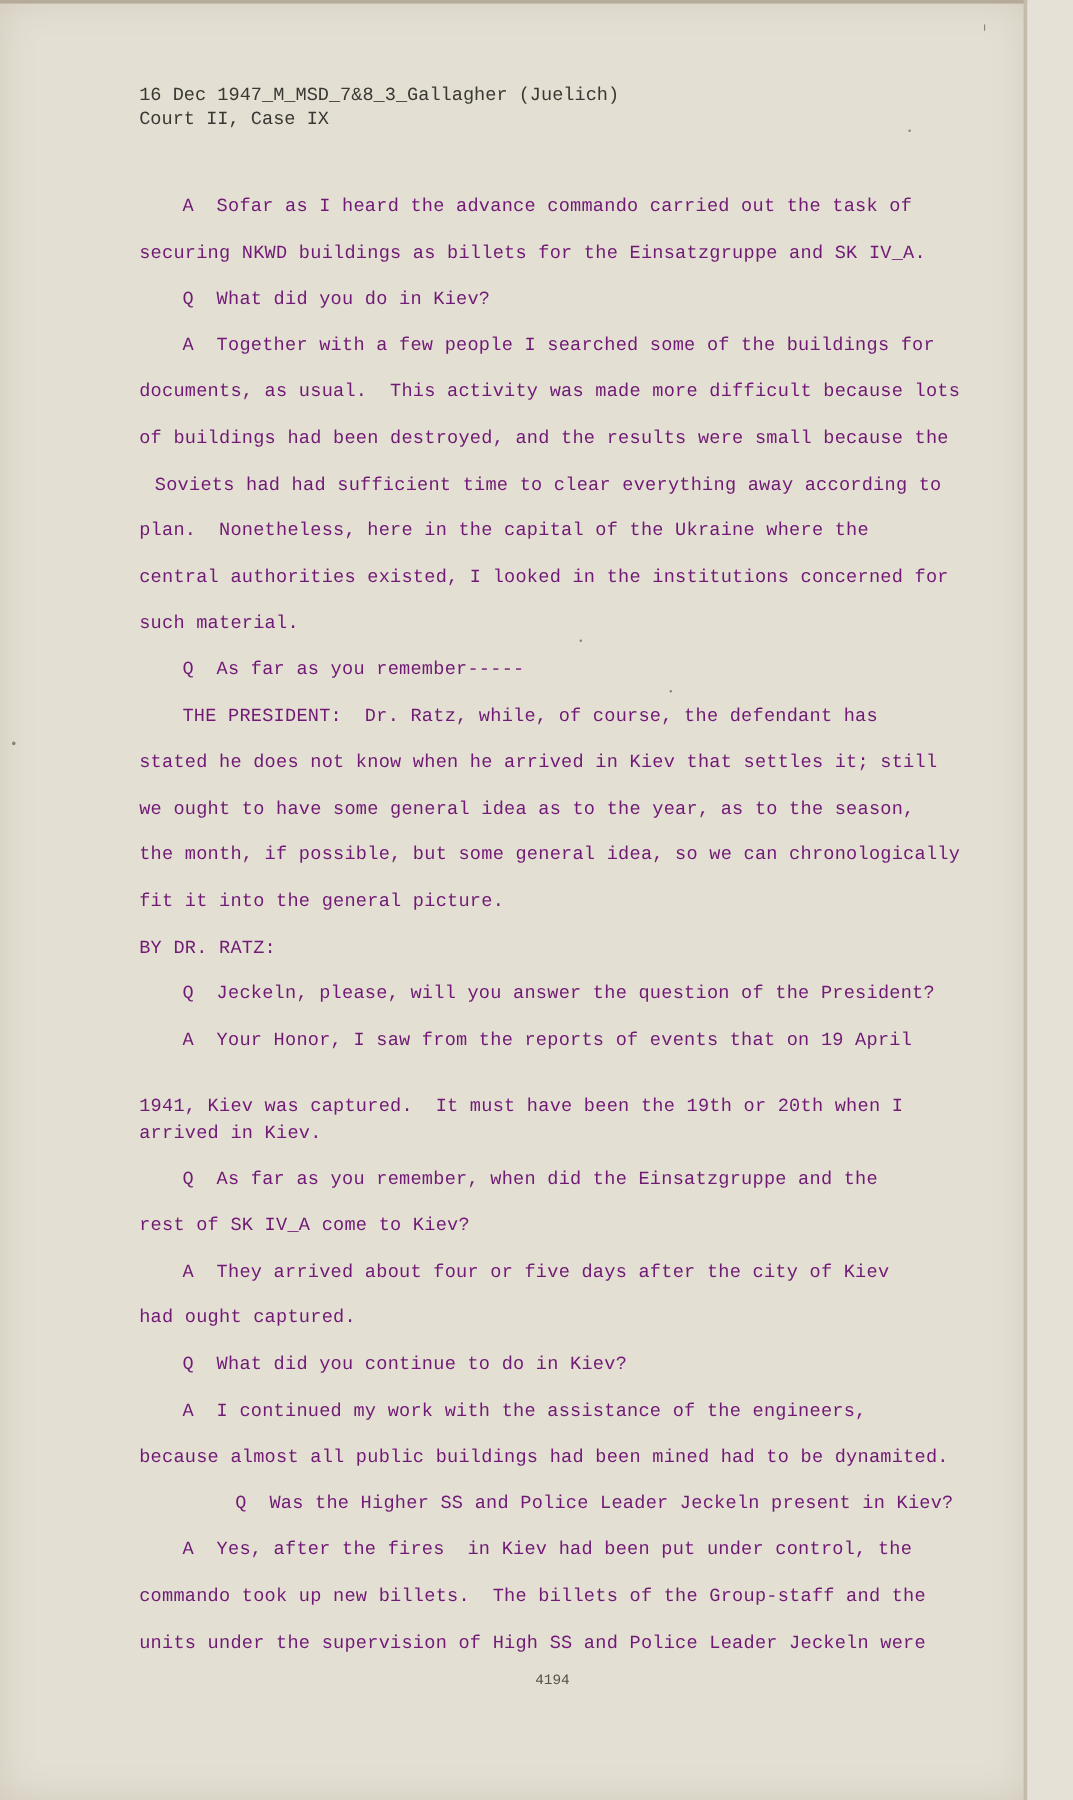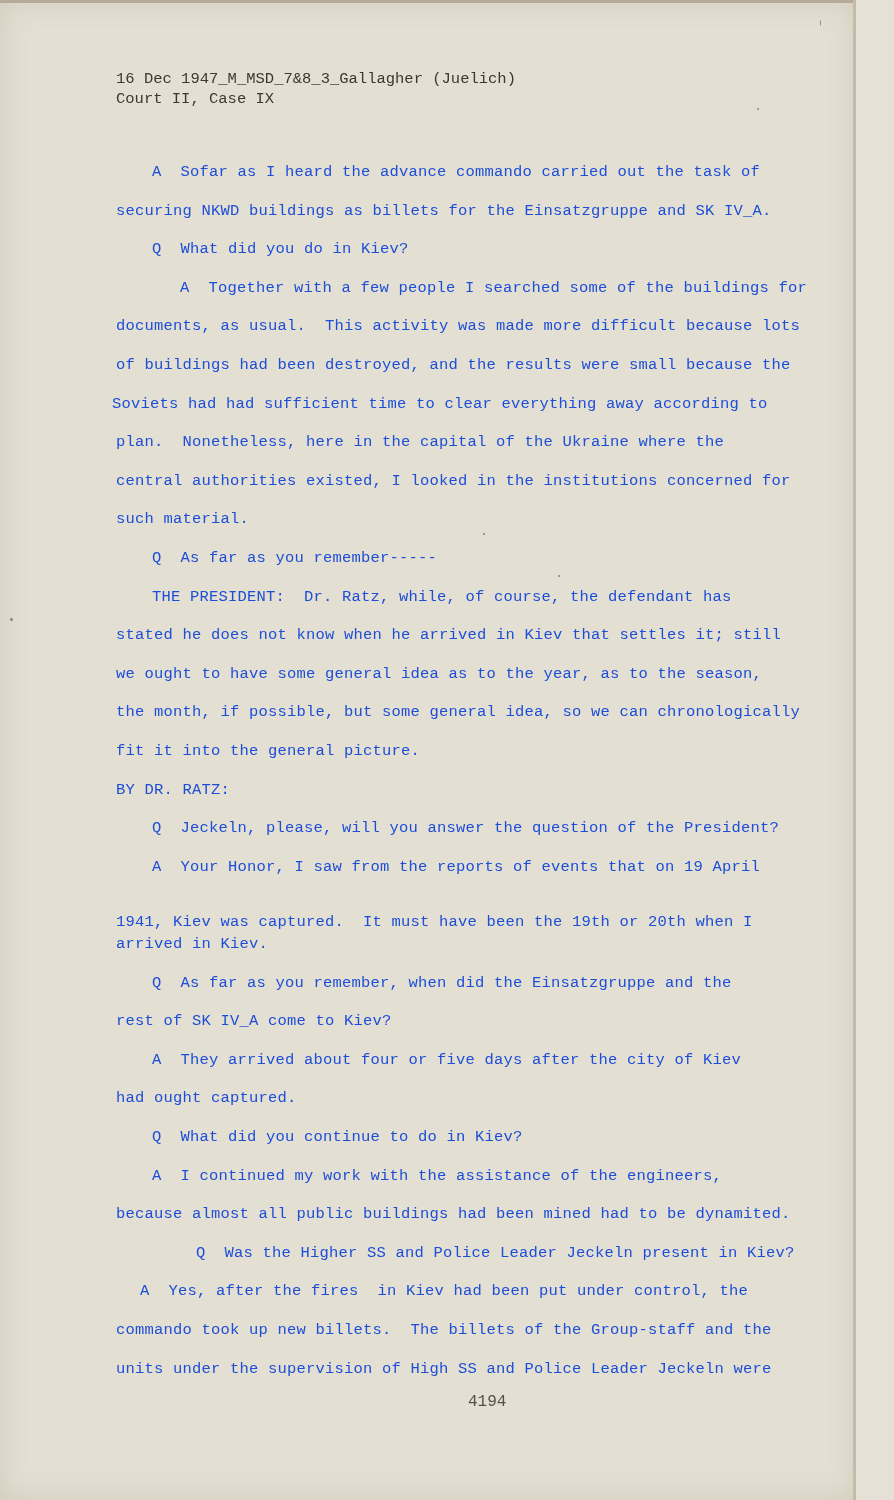--- a/index.html
+++ b/index.html
@@ -28,64 +28,64 @@
       background: #b5ab98;
     }
     .page::after {
       content: "";
       position: absolute;
       top: 0; bottom: 0; right: 0; width: 3px;
       background: #c4bba9;
     }
     .typed {
       font-family: "Liberation Mono", "DejaVu Sans Mono", monospace;
-      color: #1d4ed8;
+      color: #701a75;
       font-size: 15.5px;
       letter-spacing: 0.2px;
       position: absolute;
       white-space: pre;
     }
     .header-line {
       position: absolute;
       left: 116px;
       font-family: "Liberation Mono", "DejaVu Sans Mono", monospace;
       color: #3b3833;
       font-size: 15.5px;
       white-space: pre;
     }
     .page-number {
       position: absolute;
-      left: 468px;
+      left: 446px;
       top: 1393px;
       font-family: "Liberation Mono", "DejaVu Sans Mono", monospace;
       color: #55504a;
-      font-size: 16px;
+      font-size: 12px;
     }
     .speck {
       position: absolute;
       width: 2px; height: 2px;
       border-radius: 50%;
       background: #8a8276;
     }
   </style>
 </head>
 <body>
 
 <div class="page">
   <div class="header-line" style="top:70px;">16 Dec 1947_M_MSD_7&amp;8_3_Gallagher (Juelich)</div>
   <div class="header-line" style="top:90px;">Court II, Case IX</div>
 
   <div id="body-lines">
       <div class="typed" style="top: 163px; left: 152px;">A  Sofar as I heard the advance commando carried out the task of</div>
       <div class="typed" style="top: 201.6px; left: 116px;">securing NKWD buildings as billets for the Einsatzgruppe and SK IV_A.</div>
       <div class="typed" style="top: 240.2px; left: 152px;">Q  What did you do in Kiev?</div>
-      <div class="typed" style="top: 278.8px; left: 152px; margin-left: 28px;">A  Together with a few people I searched some of the buildings for</div>
+      <div class="typed" style="top: 278.8px; left: 152px;">A  Together with a few people I searched some of the buildings for</div>
       <div class="typed" style="top: 317.4px; left: 116px;">documents, as usual.  This activity was made more difficult because lots</div>
       <div class="typed" style="top: 356px; left: 116px;">of buildings had been destroyed, and the results were small because the</div>
-      <div class="typed" style="top: 394.6px; left: 112px; text-align: right;">Soviets had had sufficient time to clear everything away according to</div>
+      <div class="typed" style="top: 394.6px; left: 129px; text-align: right;">Soviets had had sufficient time to clear everything away according to</div>
       <div class="typed" style="top: 433.2px; left: 116px;">plan.  Nonetheless, here in the capital of the Ukraine where the</div>
       <div class="typed" style="top: 471.8px; left: 116px;">central authorities existed, I looked in the institutions concerned for</div>
       <div class="typed" style="top: 510.4px; left: 116px;">such material.</div>
       <div class="typed" style="top: 549px; left: 152px;">Q  As far as you remember-----</div>
       <div class="typed" style="top: 587.6px; left: 152px;">THE PRESIDENT:  Dr. Ratz, while, of course, the defendant has</div>
       <div class="typed" style="top: 626.2px; left: 116px;">stated he does not know when he arrived in Kiev that settles it; still</div>
       <div class="typed" style="top: 664.8px; left: 116px;">we ought to have some general idea as to the year, as to the season,</div>
       <div class="typed" style="top: 703.4px; left: 116px;">the month, if possible, but some general idea, so we can chronologically</div>
       <div class="typed" style="top: 742px; left: 116px;">fit it into the general picture.</div>
       <div class="typed" style="top: 780.6px; left: 116px;">BY DR. RATZ:</div>
@@ -94,21 +94,21 @@
       <div class="typed" style="top: 913px; left: 116px;">1941, Kiev was captured.  It must have been the 19th or 20th when I</div>
       <div class="typed" style="top: 935px; left: 116px;">arrived in Kiev.</div>
       <div class="typed" style="top: 973.6px; left: 152px;">Q  As far as you remember, when did the Einsatzgruppe and the</div>
       <div class="typed" style="top: 1012.2px; left: 116px;">rest of SK IV_A come to Kiev?</div>
       <div class="typed" style="top: 1050.8px; left: 152px;">A  They arrived about four or five days after the city of Kiev</div>
       <div class="typed" style="top: 1089.4px; left: 116px;">had ought captured.</div>
       <div class="typed" style="top: 1128px; left: 152px;">Q  What did you continue to do in Kiev?</div>
       <div class="typed" style="top: 1166.6px; left: 152px;">A  I continued my work with the assistance of the engineers,</div>
       <div class="typed" style="top: 1205.2px; left: 116px;">because almost all public buildings had been mined had to be dynamited.</div>
       <div class="typed" style="top: 1243.8px; left: 152px; margin-left: 44px;">Q  Was the Higher SS and Police Leader Jeckeln present in Kiev?</div>
-      <div class="typed" style="top: 1282.4px; left: 140px;">A  Yes, after the fires  in Kiev had been put under control, the</div>
+      <div class="typed" style="top: 1282.4px; left: 152px;">A  Yes, after the fires  in Kiev had been put under control, the</div>
       <div class="typed" style="top: 1321px; left: 116px;">commando took up new billets.  The billets of the Group-staff and the</div>
       <div class="typed" style="top: 1359.6px; left: 116px;">units under the supervision of High SS and Police Leader Jeckeln were</div>
     </div>
 
   <div class="page-number">4194</div>
 
   <span class="speck" style="left:757px;top:108px;"></span>
   <span class="speck" style="left:10px;top:618px;width:3px;height:3px;"></span>
   <span class="speck" style="left:558px;top:575px;"></span>
   <span class="speck" style="left:483px;top:533px;"></span>

